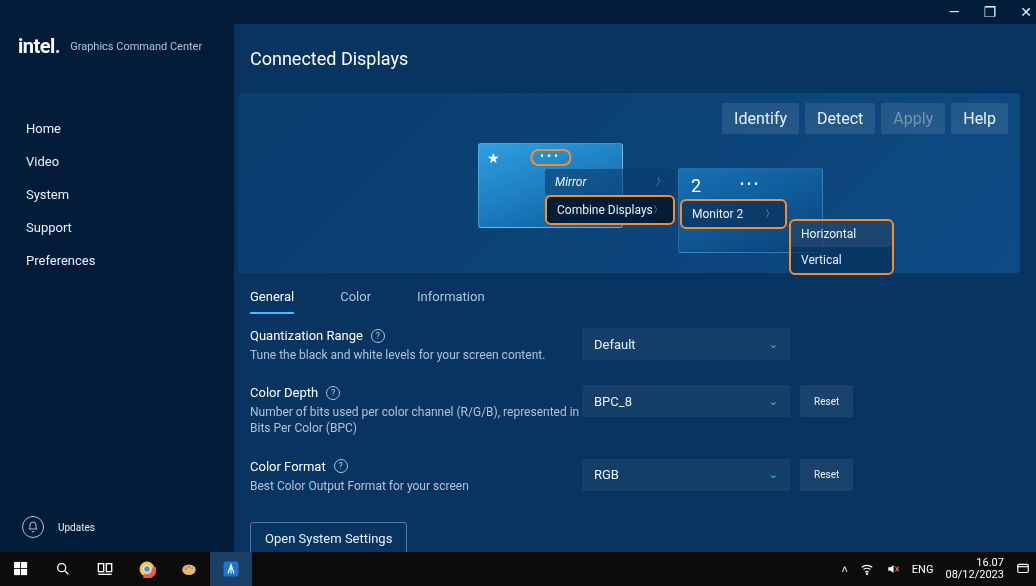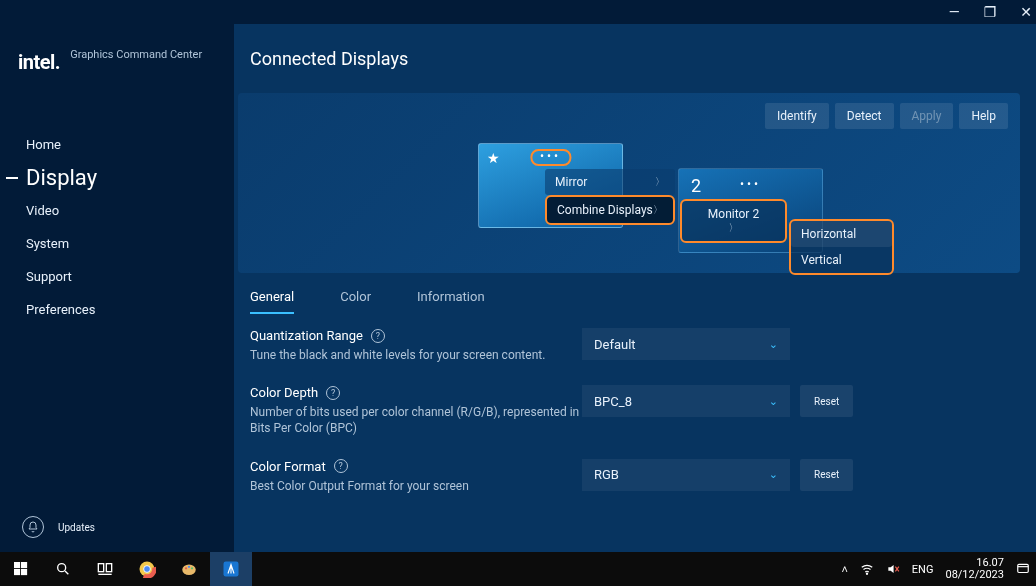--- a/index.html
+++ b/index.html
@@ -22,59 +22,59 @@
   
   .titlebar{height:24px;background:var(--bg-outer);display:flex;justify-content:flex-end;align-items:center;padding:0 4px;gap:24px;color:var(--txt);}
   .titlebar span{font-size:14px;line-height:1;cursor:default;}
 
   
   .app{flex:1;display:flex;background:var(--bg-main);min-height:0;}
 
   
   .sidebar{width:234px;background:var(--bg-outer);color:var(--txt);display:flex;flex-direction:column;}
   .brand{display:flex;align-items:center;gap:10px;padding:10px 18px 6px;}
-  .brand-logo{font-weight:700;font-size:20px;letter-spacing:-0.5px;color:#fff;margin-top:16px;}
+  .brand-logo{font-weight:700;font-size:20px;letter-spacing:-0.5px;color:#fff;}
   .brand-sub{font-size:11px;color:var(--txt-dim);}
   .nav{padding-top:48px;display:flex;flex-direction:column;}
   .nav-item{padding:9px 26px;font-size:13px;color:var(--txt);cursor:default;}
   .nav-item.active{font-size:22px;font-weight:400;color:#fff;position:relative;padding:4px 26px;}
   .nav-item.active::before{content:"";position:absolute;left:6px;top:50%;transform:translateY(-50%);width:12px;height:2px;background:#fff;}
   .sidebar-spacer{flex:1;}
   .updates{display:flex;align-items:center;gap:14px;padding:14px 22px;font-size:10px;color:var(--txt);}
   .bell-ring{width:22px;height:22px;border:1.5px solid var(--txt-dim);border-radius:50%;display:flex;align-items:center;justify-content:center;}
 
   
   .main{flex:1;display:flex;flex-direction:column;min-height:0;}
   .page-title{padding:12px 0 12px 0;margin:12px;font-size:18px;font-weight:400;color:#fff;}
   .content{flex:1;padding:0 16px 0 4px;overflow:hidden;}
   .hdr-row{display:flex;align-items:center;}
 
   
   .card{background:linear-gradient(135deg,#0a3c6d 0%,#0d4b84 100%);border-radius:4px;padding:10px 12px;position:relative;height:180px;overflow:visible;}
   .card-actions{display:flex;justify-content:flex-end;gap:6px;}
-  .btn{padding:6px 12px;font-size:12px;background:rgba(255,255,255,0.10);color:var(--txt);border:none;border-radius:2px;cursor:default;}
+  .btn{padding:6px 12px;font-size:16px;background:rgba(255,255,255,0.10);color:var(--txt);border:none;border-radius:2px;cursor:default;}
   .btn.disabled{color:rgba(255,255,255,0.35);}
 
   
   .monitors{position:absolute;left:240px;top:50px;}
   .mon1{position:absolute;left:0;top:0;width:145px;height:85px;background:linear-gradient(160deg,#2ea0e0 0%,#0a5c9f 100%);border:1px solid rgba(255,255,255,0.3);border-radius:3px;}
   .mon1 .star{position:absolute;top:6px;left:8px;color:#fff;font-size:14px;}
   .mon1 .dots{position:absolute;top:5px;left:50%;transform:translateX(-50%);border:2px solid var(--highlight);border-radius:8px;padding:0 8px 2px;color:#fff;font-size:12px;letter-spacing:3px;line-height:11px;}
   .mon2{position:absolute;left:200px;top:25px;width:145px;height:85px;background:linear-gradient(160deg,#1672b7 0%,#0a467d 90%);border:1px solid rgba(255,255,255,0.15);border-radius:3px;}
   .mon2 .num{position:absolute;top:6px;left:12px;color:#fff;font-size:18px;}
   .mon2 .dots2{position:absolute;top:10px;left:50%;transform:translateX(-50%);color:#fff;font-size:12px;letter-spacing:3px;line-height:10px;}
 
   
   .ctx{position:absolute;width:130px;font-size:12px;color:var(--txt);}
   .ctx-item{display:flex;justify-content:space-between;align-items:center;padding:6px 10px;border-radius:3px;}
   .ctx1{left:307px;top:76px;}
   .ctx1 .ctx-item.sel{background:#031d36;border:2px solid var(--highlight);border-radius:6px;}
-  .ctx1 .ctx-item:not(.sel){background:rgba(10,60,110,0.6);}
+  .ctx1 .ctx-item:not(.sel){background:rgba(10,60,110,0.6);font-style:italic;}
   .ctx2{left:442px;top:106px;}
-  .ctx2 .ctx-item{background:rgba(8,48,88,0.7);border:2px solid var(--highlight);border-radius:6px;width:107px;flex-direction:column;}
+  .ctx2 .ctx-item{background:rgba(8,48,88,0.7);border:2px solid var(--highlight);border-radius:6px;width:107px;}
   .ctx3{left:551px;top:106px;margin-top:20px;}
   .ctx3{border:2px solid var(--highlight);border-radius:6px;background:rgba(8,48,88,0.7);width:105px;overflow:hidden;}
   .ctx3 .ctx-item{font-size:12px;padding:6px 10px;}
   .ctx3 .ctx-item.hov{background:rgba(255,255,255,0.08);}
   .chev{font-size:10px;color:var(--txt-dim);}
 
   
   .tabs{display:flex;gap:46px;padding:16px 12px 0;position:relative;}
   .tabs::after{content:"";position:absolute;left:0;right:0;bottom:0;height:0;}
   .tab{font-size:13px;color:var(--txt-dim);padding-bottom:8px;cursor:default;}
@@ -115,21 +115,20 @@
 
 <div class="app">
 
   <aside class="sidebar">
     <div class="brand">
       <span class="brand-logo">intel.</span>
       <span class="brand-sub">Graphics Command Center</span>
     </div>
     <nav class="nav">
       <div class="nav-item">Home</div>
-      <div class="nav-item active">Display</div>
       <div class="nav-item">Video</div>
       <div class="nav-item">System</div>
       <div class="nav-item">Support</div>
       <div class="nav-item">Preferences</div>
     </nav>
     <div class="sidebar-spacer"></div>
     <div class="updates">
       <span class="bell-ring">
         <svg width="12" height="12" viewBox="0 0 24 24" fill="none" stroke="#b0c4d8" stroke-width="2">
             <path d="M6 8a6 6 0 0 1 12 0v5l2 3H4l2-3V8z"></path>
@@ -249,20 +248,21 @@
             <div class="select">
               <span>RGB</span>
               <span class="caret">⌄</span>
             </div>
             <button class="reset">Reset</button>
           </div>
         </div>
 
       </div>
 
+      <button class="openbtn">Open System Settings</button>
     </div>
   </main>
 </div>
 
 <div class="taskbar">
   <div class="tb-left">
     <div class="tb-ico">
       <svg width="14" height="14" viewBox="0 0 16 16" fill="#fff">
           <rect x="0" y="0" width="7" height="7"></rect>
           <rect x="8" y="0" width="7" height="7"></rect>

